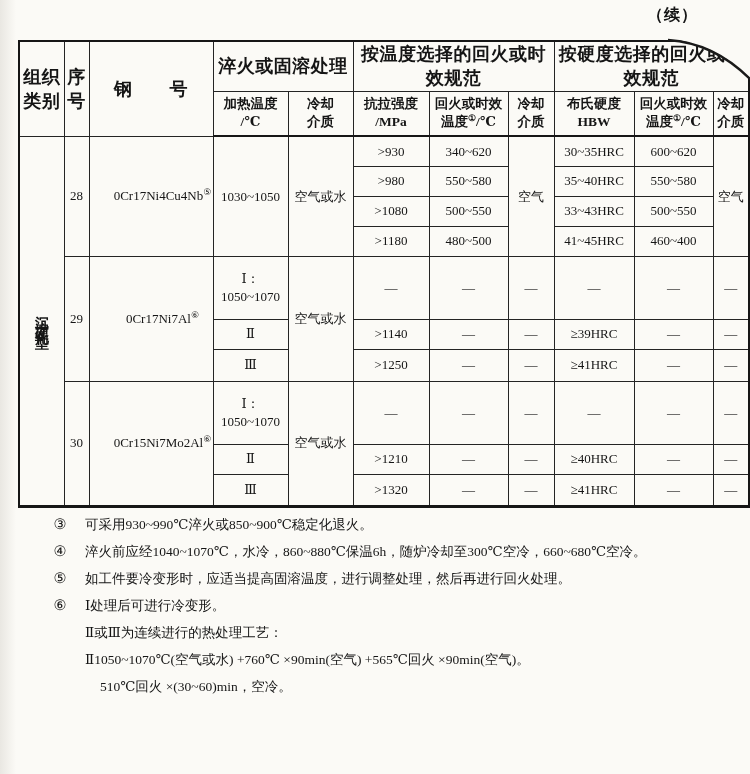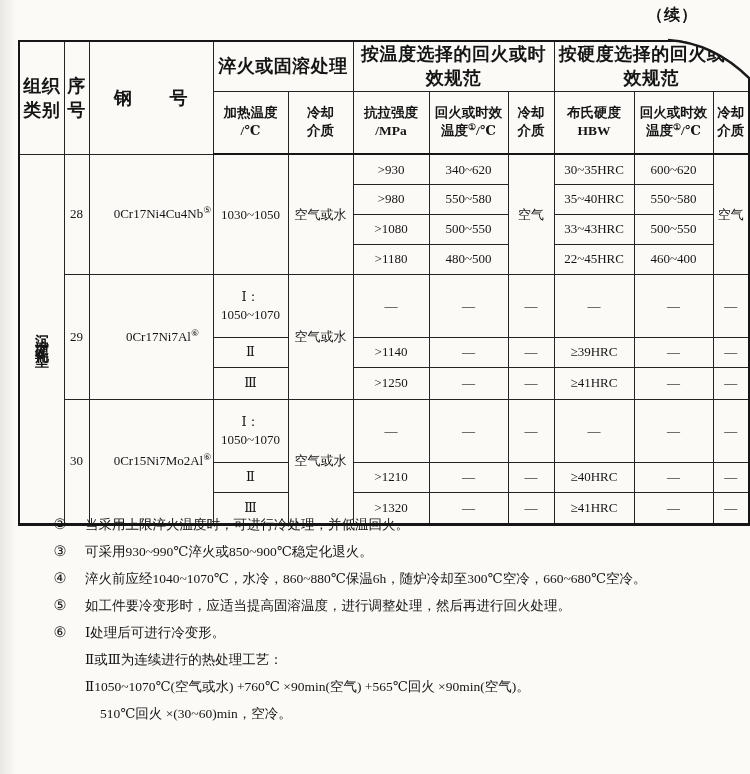--- a/index.html
+++ b/index.html
@@ -20,21 +20,21 @@
     border-collapse:collapse;table-layout:fixed;
     border:2px solid #161616;border-bottom-width:3px;
   }
   .ht th,.ht td{
     border:1px solid #242424;text-align:center;vertical-align:middle;
     padding:0 1px;font-size:13px;line-height:1.35;overflow:hidden;
   }
   .ht thead th{font-weight:bold;font-size:13.5px;}
   .ht thead tr:nth-child(1){height:48px;}
   .ht thead tr:nth-child(1) th{font-size:18px;letter-spacing:0.5px;}
-  .ht thead tr:nth-child(2){height:63px;}
+  .ht thead tr:nth-child(2){height:45px;}
   .ht thead tr:nth-child(2) th{border-bottom:2px solid #161616;}
   .ht tbody tr{height:30px;}
   .ht tbody tr:nth-child(5),.ht tbody tr:nth-child(8){height:63px;}
   .ht tbody tr:nth-child(7),.ht tbody tr:nth-child(10){height:32px;}
   .ht td.vert{font-weight:bold;font-size:14px;}
   .ht td.vert .vtext{
     writing-mode:vertical-rl;text-orientation:upright;letter-spacing:5px;
     display:inline-block;line-height:1.1;
   }
   .ht td.steel{font-size:13px;padding-left:24px;}
@@ -112,21 +112,21 @@
       </tr>
       <tr>
         <td>&gt;1080</td>
         <td>500~550</td>
         <td>33~43HRC</td>
         <td>500~550</td>
       </tr>
       <tr>
         <td>&gt;1180</td>
         <td>480~500</td>
-        <td>22~45HRC</td>
+        <td>41~45HRC</td>
         <td>460~400</td>
       </tr>
       <tr>
         <td rowspan="3">29</td>
         <td rowspan="3" class="steel">0Cr17Ni7Al<sup>⑥</sup></td>
         <td>Ⅰ：<br>1050~1070</td>
         <td rowspan="3">空气或水</td>
         <td>—</td>
         <td>—</td>
         <td>—</td>
@@ -184,21 +184,20 @@
       </tr>
     </tbody>
 </table>
 
 <svg class="curl" width="82" height="60" viewBox="0 0 82 60">
   <path d="M0,11 Q46,14 82,50 L82,0 L0,0 Z" fill="#fbfaf6" stroke="none"></path>
   <path d="M0,12 Q46,15 82,51" fill="none" stroke="#1a1a1a" stroke-width="2.4" stroke-linecap="round"></path>
 </svg>
 
 <div class="footnotes">
-    <div class="fn-line"><span class="fn-marker">②</span><span>当采用上限淬火温度时，可进行冷处理，并低温回火。</span></div>
     <div class="fn-line"><span class="fn-marker">③</span><span>可采用930~990℃淬火或850~900℃稳定化退火。</span></div>
     <div class="fn-line"><span class="fn-marker">④</span><span>淬火前应经1040~1070℃，水冷，860~880℃保温6h，随炉冷却至300℃空冷，660~680℃空冷。</span></div>
     <div class="fn-line"><span class="fn-marker">⑤</span><span>如工件要冷变形时，应适当提高固溶温度，进行调整处理，然后再进行回火处理。</span></div>
     <div class="fn-line"><span class="fn-marker">⑥</span><span>Ⅰ处理后可进行冷变形。</span></div>
     <div class="fn-line"><span class="fn-marker"></span><span>Ⅱ或Ⅲ为连续进行的热处理工艺：</span></div>
     <div class="fn-line"><span class="fn-marker"></span><span>Ⅱ1050~1070℃(空气或水) +760℃ ×90min(空气) +565℃回火 ×90min(空气)。</span></div>
     <div class="fn-line indent2"><span class="fn-marker"></span><span>510℃回火 ×(30~60)min，空冷。</span></div>
   </div>
 
 </body></html>

